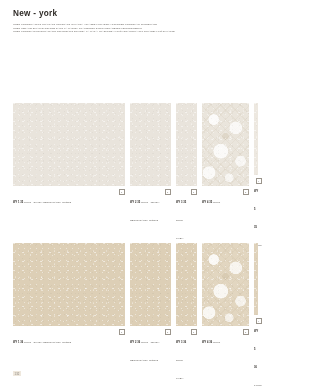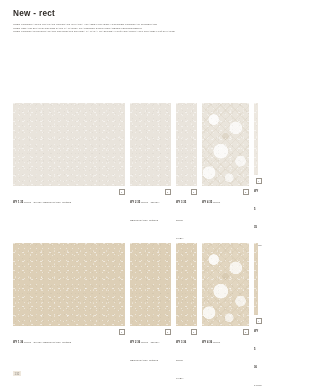--- a/index.html
+++ b/index.html
@@ -103,21 +103,21 @@
     font-size:2.8px;color:#8a857d;letter-spacing:.1px;
     background:#efe8dd;padding:.5px 1.5px;
   }
 </style>
 </head>
 <body>
 
 <div class="page">
 
   <div class="header">
-    <h1 class="title">New - rect</h1>
+    <h1 class="title">New - york</h1>
     <ul class="subs">
       <li class="subline">GRES PORCELLANICO SMALTATO COLORATO IN MASSA | GLAZED FULL-BODY COLORED PORCELAIN STONEWARE</li>
       <li class="subline">GRES CERAME EMAILLE COLORE DANS LA MASSE | GLASIERTES DURCHGEFARBTES FEINSTEINZEUG</li>
       <li class="subline">GRES PORCELANICO ESMALTADO COLOREADO EN TODA LA MASA | ГЛАЗУРОВАННЫЙ КЕРАМОГРАНИТ ОКРАШЕННЫЙ В МАССЕ</li>
     </ul>
   </div>
 
   <div class="row row-top">
     <div class="strip" id="row0">
         <div class="cell" style="width: 112px;">

